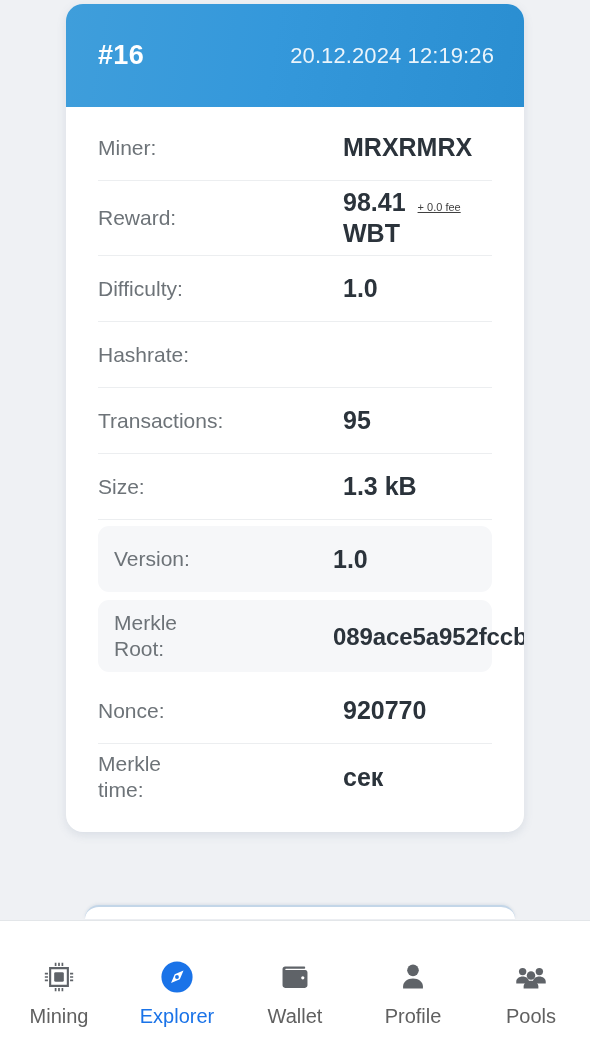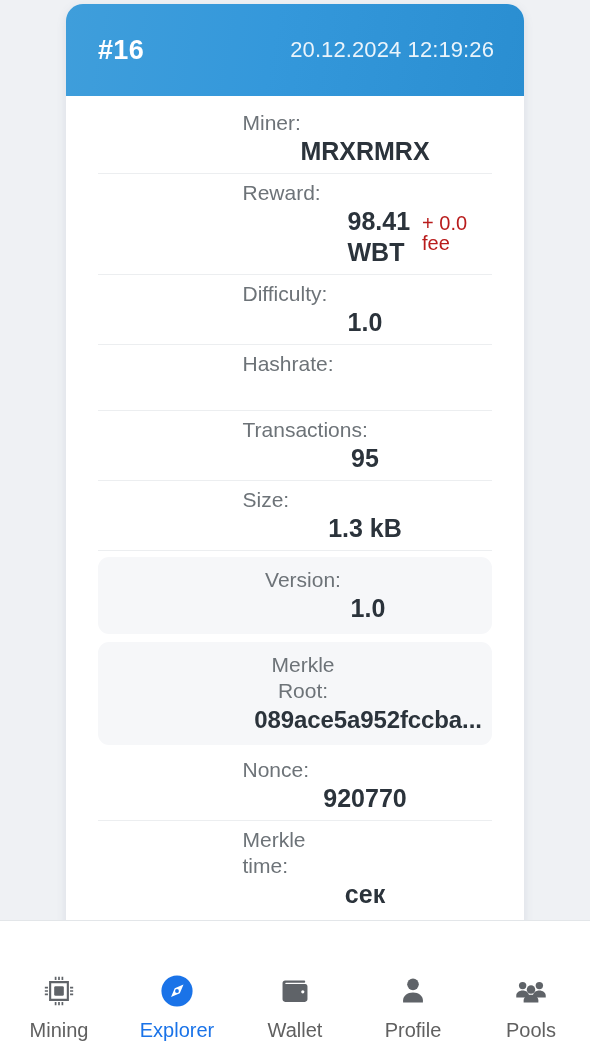--- a/index.html
+++ b/index.html
@@ -44,21 +44,21 @@
     left: 66px;
     top: 4px;
     width: 458px;
     background: #ffffff;
     border-radius: 17px;
     box-shadow: 0 3px 10px rgba(100,120,150,.16);
     overflow: hidden;
   }
 
   .card-header {
-    height: 92px;
+    height: 103px;
     background: linear-gradient(100deg, #3f9edb 0%, #3498db 45%, #2a8ed1 100%);
     display: flex;
     align-items: center;
     justify-content: space-between;
     padding: 0 30px 0 32px;
   }
 
   .block-number {
     color: #ffffff;
     font-size: 27px;
@@ -77,82 +77,82 @@
   }
 
   
   .row {
     display: flex;
     align-items: center;
     min-height: 66px;
     margin: 0 32px;
     border-bottom: 1px solid #eceef0;
     padding: 6px 0;
-    flex-direction: column;
   }
   .row:last-child { border-bottom: none; }
 
   .row.highlight {
     border-bottom: none;
     background: #f6f7f9;
     border-radius: 11px;
     margin: 6px 32px;
     padding: 10px 0 10px 16px;
   }
   .row.highlight + .row.highlight { margin-top: 8px; }
 
   .row-label {
     width: 105px;
     flex: 0 0 auto;
     color: #6d7378;
     font-size: 21px;
     line-height: 26px;
   }
-  .row.highlight .row-label { width: 89px; text-align: center; }
+  .row.highlight .row-label { width: 89px; }
 
   .row-value {
     flex: 1 1 auto;
     display: flex;
     align-items: baseline;
     gap: 12px;
     padding-left: 140px;
     color: #2b333b;
     font-size: 25px;
     font-weight: bold;
     line-height: 31px;
   }
   .row.highlight .row-value { padding-left: 130px; }
 
   .row-value.wrap-value { max-width: 175px; }
 
   .fee {
-    color: #b91c1c;
-    font-size: 20px;
+    color: #404040;
+    font-size: 11px;
     font-weight: normal;
     line-height: 20px;
     width: 58px;
     flex: 0 0 auto;
+    text-decoration: underline;
   }
 
   .merkle-text {
     font-size: 24px;
     letter-spacing: -.1px;
   }
 
   
   .bottom-nav {
     position: absolute;
     left: 0;
     bottom: 0;
     width: 590px;
     height: 122px;
     background: #ffffff;
     border-top: 1px solid #e3e6e9;
     display: flex;
-    align-items: flex-end;
+    align-items: center;
     padding-top: 22px;
   }
 
   .nav-item {
     flex: 1 1 0;
     display: flex;
     flex-direction: column;
     align-items: center;
     gap: 9px;
   }

